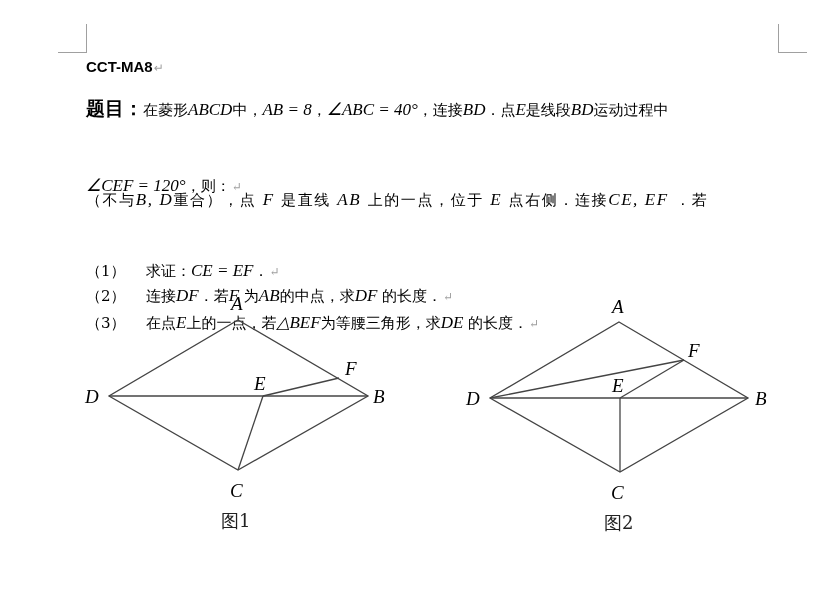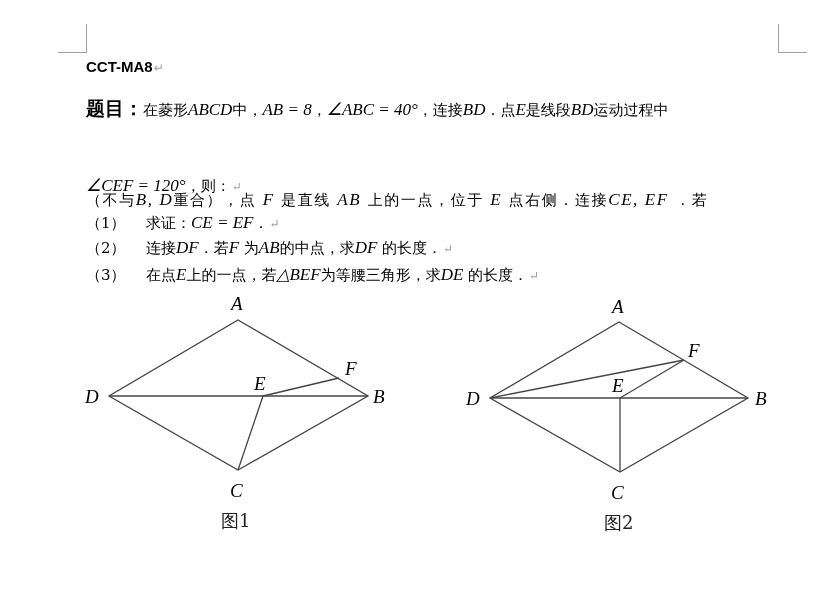--- a/index.html
+++ b/index.html
@@ -6,21 +6,21 @@
   body { width:839px; height:603px; background:#ffffff; position:relative; overflow:hidden;
          font-family:"DejaVu Serif", "Liberation Serif", serif; color:#000; }
   .corner { position:absolute; border-color:#a0a0a0; border-style:solid; border-width:0; }
   .corner-tl { left:58px; top:24px; width:28px; height:28px; border-right-width:1px; border-bottom-width:1px; }
   .corner-tr { left:778px; top:24px; width:28px; height:28px; border-left-width:1px; border-bottom-width:1px; }
   .code { position:absolute; left:86px; top:58px; font-family:"Liberation Sans", sans-serif; font-size:15px; font-weight:bold; }
   .mark { color:#a0a0a0; font-weight:normal; font-size:12px; margin-left:1px; }
   .line { position:absolute; left:86px; white-space:nowrap; font-size:15px; }
   .title-lbl { font-weight:bold; font-size:19px; }
   i { font-family:"Liberation Serif", serif; font-style:italic; font-size:17px; }
-  .sub { position:absolute; left:86px; font-size:15px; white-space:nowrap; }
+  .sub { position:absolute; left:86px; font-size:15px; white-space:nowrap;margin-top:48px; }
   .sub .num { display:inline-block; width:60px; }
   svg { position:absolute; left:0; top:0; }
   .lbl { font-family:"Liberation Serif", serif; font-style:italic; font-size:19px; }
   .cap { font-family:"DejaVu Serif", serif; font-size:18px; fill:#222; }
 </style>
 </head>
 <body>
 
 <div class="corner corner-tl"></div>
 <div class="corner corner-tr"></div>

